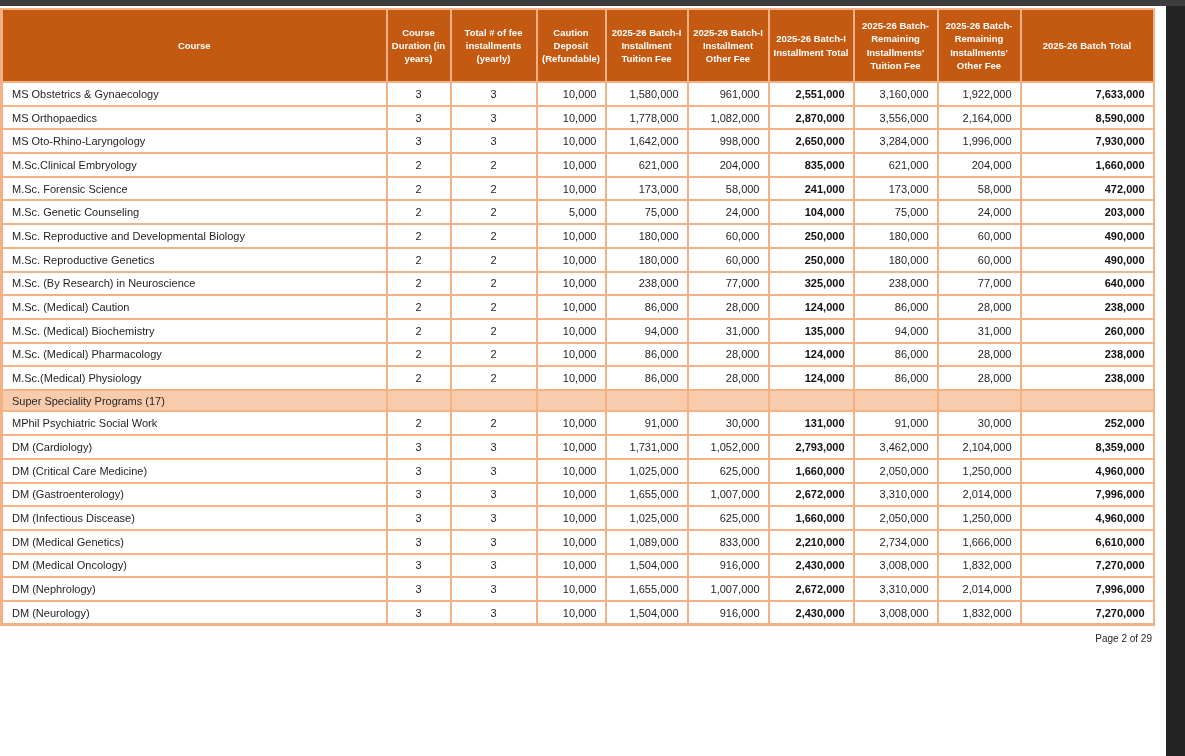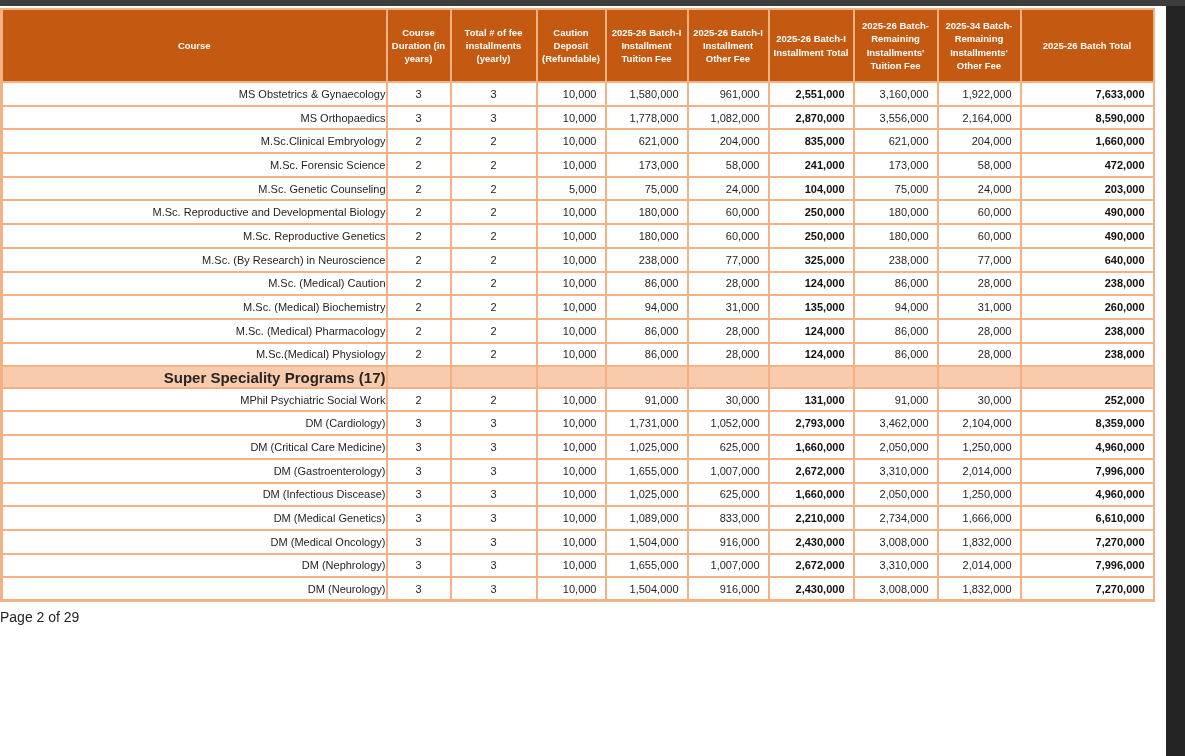--- a/index.html
+++ b/index.html
@@ -58,33 +58,33 @@
   }
   tbody td {
     height: 23.7px;
     font-size: 11px;
     color: #1F1F1F;
     background: #FFFFFF;
     vertical-align: middle;
     white-space: nowrap;
     overflow: hidden;
   }
-  td.col0 { text-align: right; padding-left: 9px; }
+  td.col0 { text-align: left; padding-left: 9px; }
   td.col1, td.col2 { text-align: center; }
   td.col3, td.col4, td.col5, td.col6, td.col7, td.col8, td.col9 {
     text-align: right; padding-right: 8px;
   }
   td.col6, td.col9 { font-weight: bold; color: #111111; }
   tr.section-row td { background: #F8CBAD; height: 21.5px; }
-  tr.section-row td.col0 { font-weight: bold; color: #262626; font-size: 15px; }
+  tr.section-row td.col0 { font-weight: normal; color: #262626; font-size: 11px; }
   .footer {
     width: 1152px;
     margin-top: 7px;
-    text-align: left;
-    font-size: 14px;
+    text-align: right;
+    font-size: 10px;
     color: #1F1F1F;
   }
 </style>
 </head>
 <body>
 
 <div class="screen">
   <div class="top-bar"></div>
   <div class="page">
     <table class="fee-table">
@@ -103,21 +103,21 @@
       <thead>
         <tr id="header-row">
             <th class="col0">Course</th>
             <th class="col1">Course Duration (in years)</th>
             <th class="col2">Total # of fee installments (yearly)</th>
             <th class="col3">Caution Deposit (Refundable)</th>
             <th class="col4">2025-26 Batch-I Installment Tuition Fee</th>
             <th class="col5">2025-26 Batch-I Installment Other Fee</th>
             <th class="col6">2025-26 Batch-I Installment Total</th>
             <th class="col7">2025-26 Batch-Remaining Installments' Tuition Fee</th>
-            <th class="col8">2025-34 Batch-Remaining Installments' Other Fee</th>
+            <th class="col8">2025-26 Batch-Remaining Installments' Other Fee</th>
             <th class="col9">2025-26 Batch Total</th>
           </tr>
       </thead>
       <tbody id="table-body">
           <tr>
             <td class="col0">MS Obstetrics &amp; Gynaecology</td>
             <td class="col1">3</td>
             <td class="col2">3</td>
             <td class="col3">10,000</td>
             <td class="col4">1,580,000</td>
@@ -131,20 +131,32 @@
             <td class="col0">MS Orthopaedics</td>
             <td class="col1">3</td>
             <td class="col2">3</td>
             <td class="col3">10,000</td>
             <td class="col4">1,778,000</td>
             <td class="col5">1,082,000</td>
             <td class="col6">2,870,000</td>
             <td class="col7">3,556,000</td>
             <td class="col8">2,164,000</td>
             <td class="col9">8,590,000</td>
+          </tr>
+          <tr>
+            <td class="col0">MS Oto-Rhino-Laryngology</td>
+            <td class="col1">3</td>
+            <td class="col2">3</td>
+            <td class="col3">10,000</td>
+            <td class="col4">1,642,000</td>
+            <td class="col5">998,000</td>
+            <td class="col6">2,650,000</td>
+            <td class="col7">3,284,000</td>
+            <td class="col8">1,996,000</td>
+            <td class="col9">7,930,000</td>
           </tr>
           <tr>
             <td class="col0">M.Sc.Clinical Embryology</td>
             <td class="col1">2</td>
             <td class="col2">2</td>
             <td class="col3">10,000</td>
             <td class="col4">621,000</td>
             <td class="col5">204,000</td>
             <td class="col6">835,000</td>
             <td class="col7">621,000</td>

